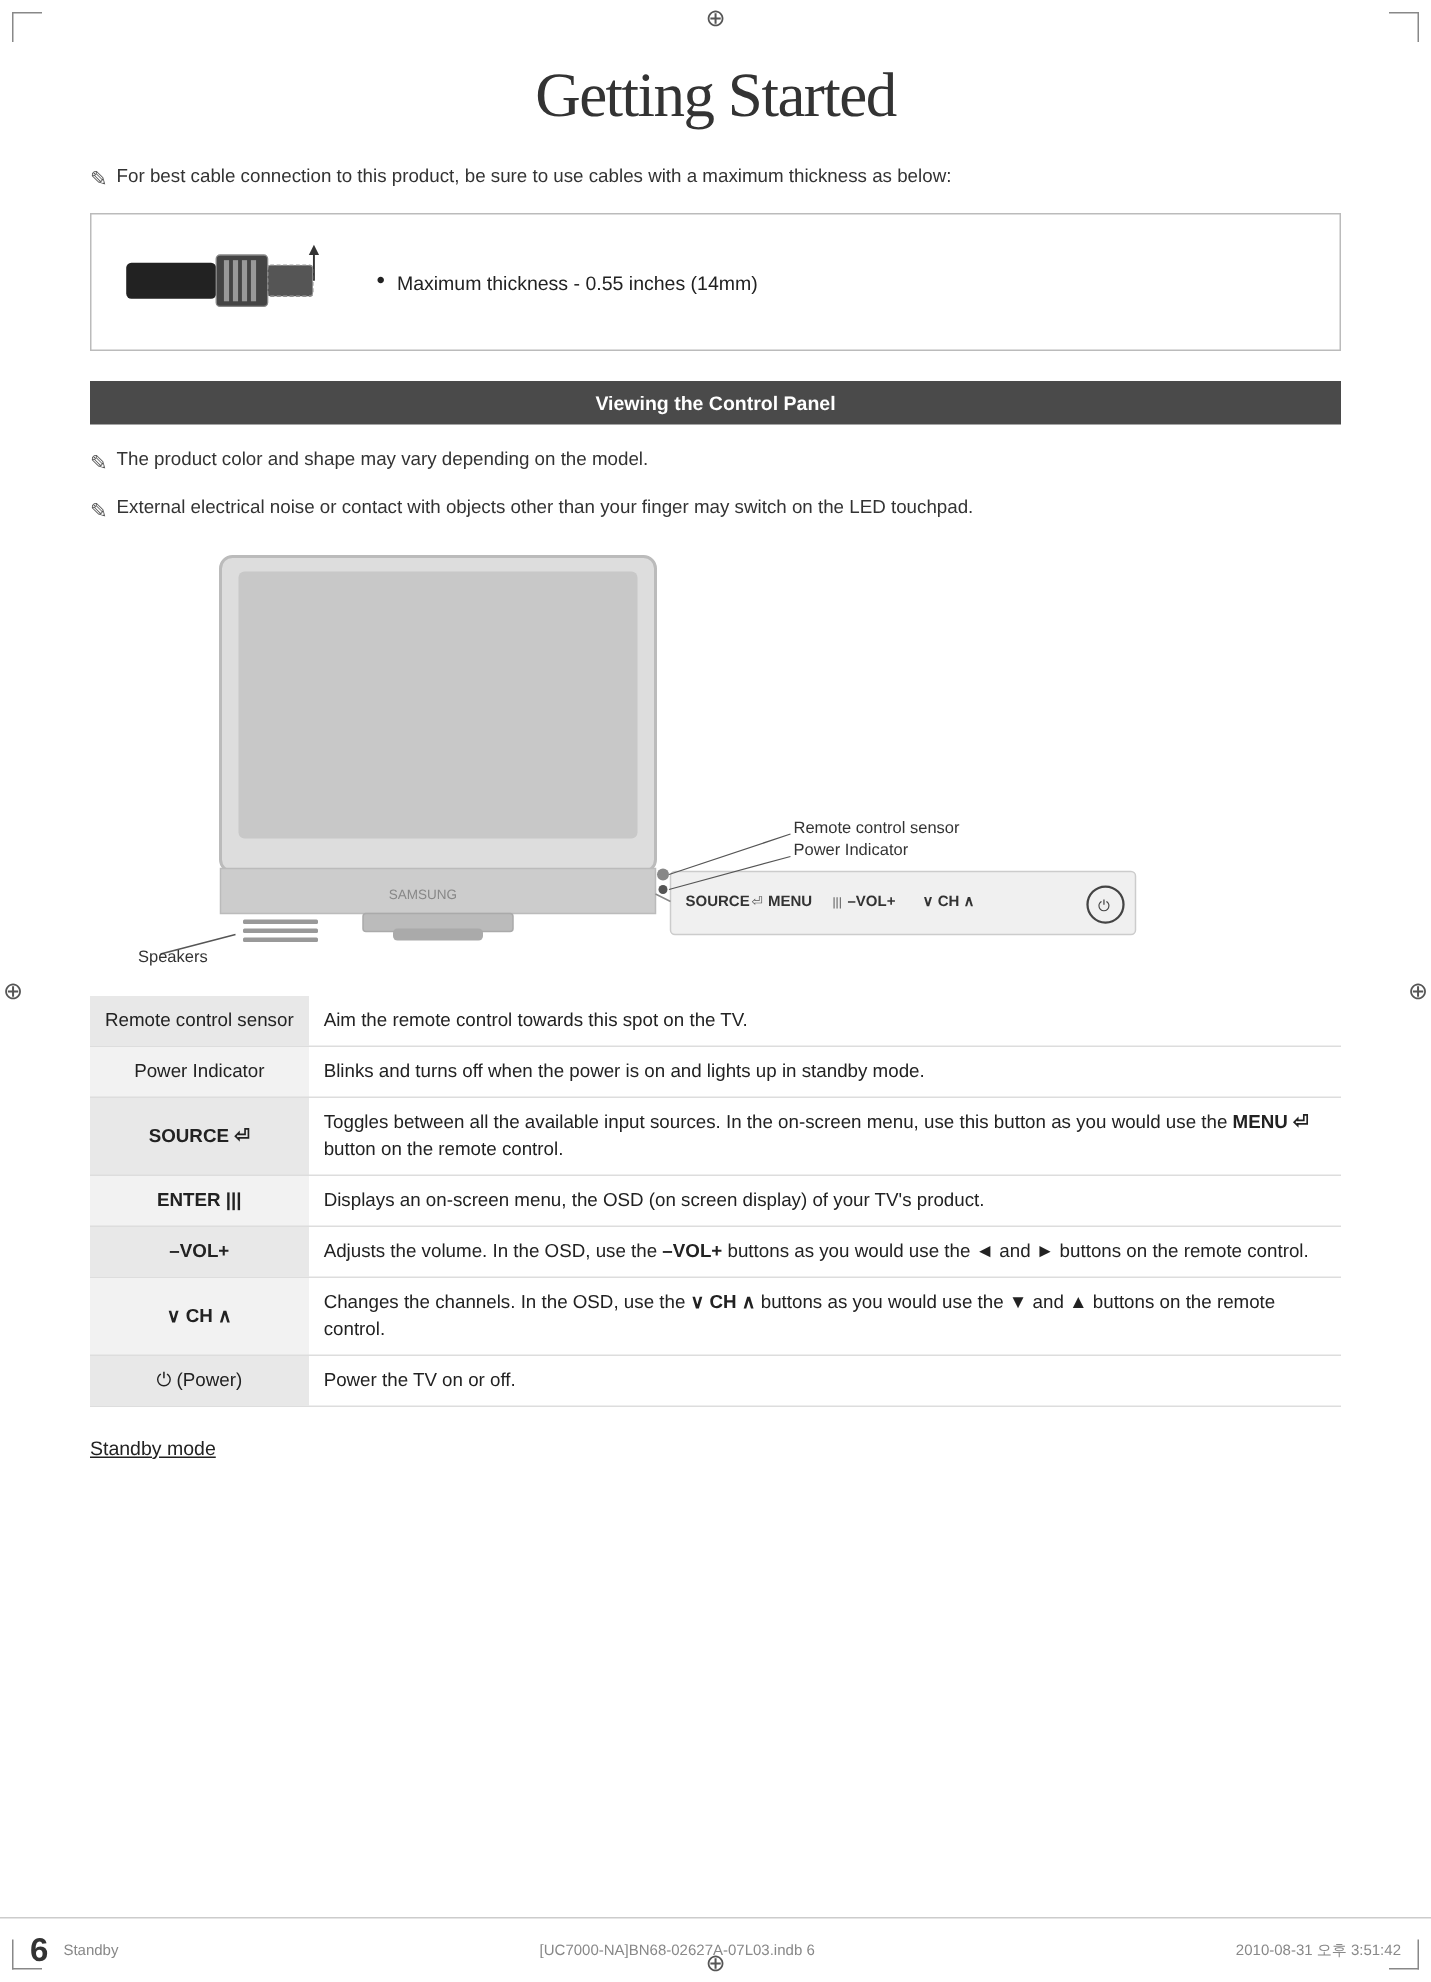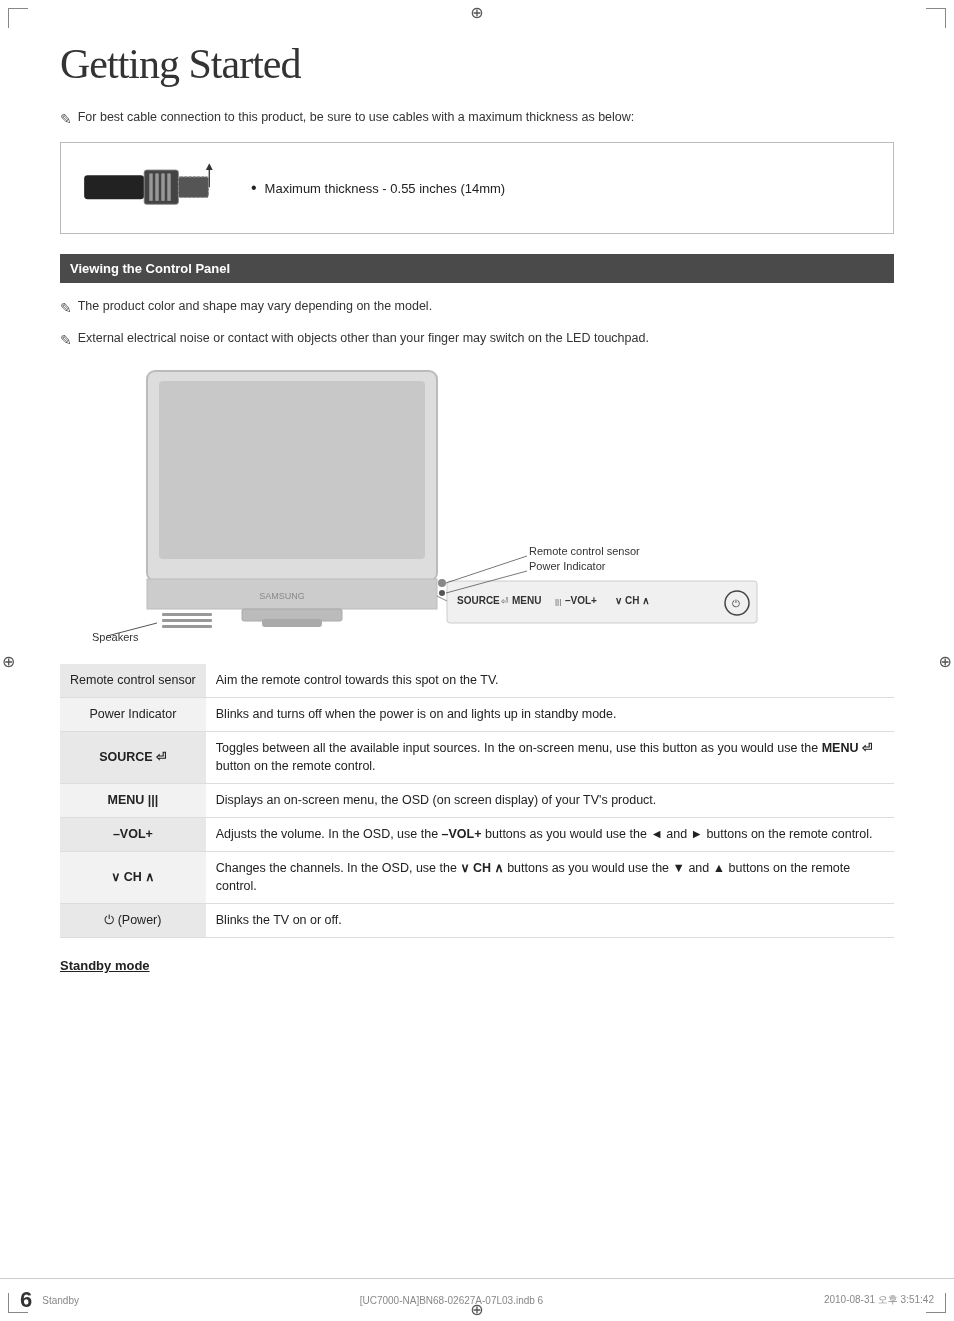--- a/index.html
+++ b/index.html
@@ -47,20 +47,21 @@
     }
 
     
     .page-title {
       font-size: 42px;
       font-weight: 300;
       color: #333;
       margin-bottom: 20px;
       font-family: Georgia, serif;
       letter-spacing: -1px;
+      text-align: center;
     }
 
     
     .note-line {
       display: flex;
       align-items: flex-start;
       margin-bottom: 10px;
       font-size: 12.5px;
       color: #333;
       line-height: 1.5;
@@ -97,21 +98,21 @@
     }
     .bullet-dot {
       margin-right: 8px;
       font-size: 16px;
     }
 
     
     .section-header {
       background: #4a4a4a;
       color: #fff;
-      text-align: left;
+      text-align: center;
       padding: 7px 10px;
       font-size: 13px;
       font-weight: bold;
       margin: 18px 0 14px 0;
     }
 
     
     .control-table {
       width: 100%;
       border-collapse: collapse;
@@ -143,21 +144,21 @@
     }
     .control-table tr:nth-child(even) td:first-child {
       background: #f2f2f2;
     }
 
     .bold-label { font-weight: bold; }
 
     
     .standby-title {
       font-size: 13px;
-      font-weight: bold;
+      font-weight: normal;
       margin-bottom: 6px;
       text-decoration: underline;
     }
 
     .standby-text {
       font-size: 12.5px;
       line-height: 1.6;
       color: #333;
     }
 
@@ -351,21 +352,21 @@
       <tr>
         <td>
           <span class="bold-label">SOURCE ⏎</span>
         </td>
         <td>
           Toggles between all the available input sources. In the on-screen menu, use this button as you would use the <strong>MENU ⏎</strong> button on the remote control.
         </td>
       </tr>
       <tr>
         <td>
-          <span class="bold-label">MENU |||</span>
+          <span class="bold-label">ENTER |||</span>
         </td>
         <td>Displays an on-screen menu, the OSD (on screen display) of your TV's product.</td>
       </tr>
       <tr>
         <td>
           <span class="bold-label">–VOL+</span>
         </td>
         <td>
           Adjusts the volume. In the OSD, use the <strong>–VOL+</strong> buttons as you would use the ◄ and ► buttons on the remote control.
         </td>
@@ -375,21 +376,21 @@
           <span class="bold-label">∨ CH ∧</span>
         </td>
         <td>
           Changes the channels. In the OSD, use the <strong>∨ CH ∧</strong> buttons as you would use the ▼ and ▲ buttons on the remote control.
         </td>
       </tr>
       <tr>
         <td>
           <span>⏻ (Power)</span>
         </td>
-        <td>Blinks the TV on or off.</td>
+        <td>Power the TV on or off.</td>
       </tr>
     </tbody>
   </table>
 
   <div style="margin-top: 10px;">
     <div class="standby-title">Standby mode</div>
   </div>
 
 </div>
 

